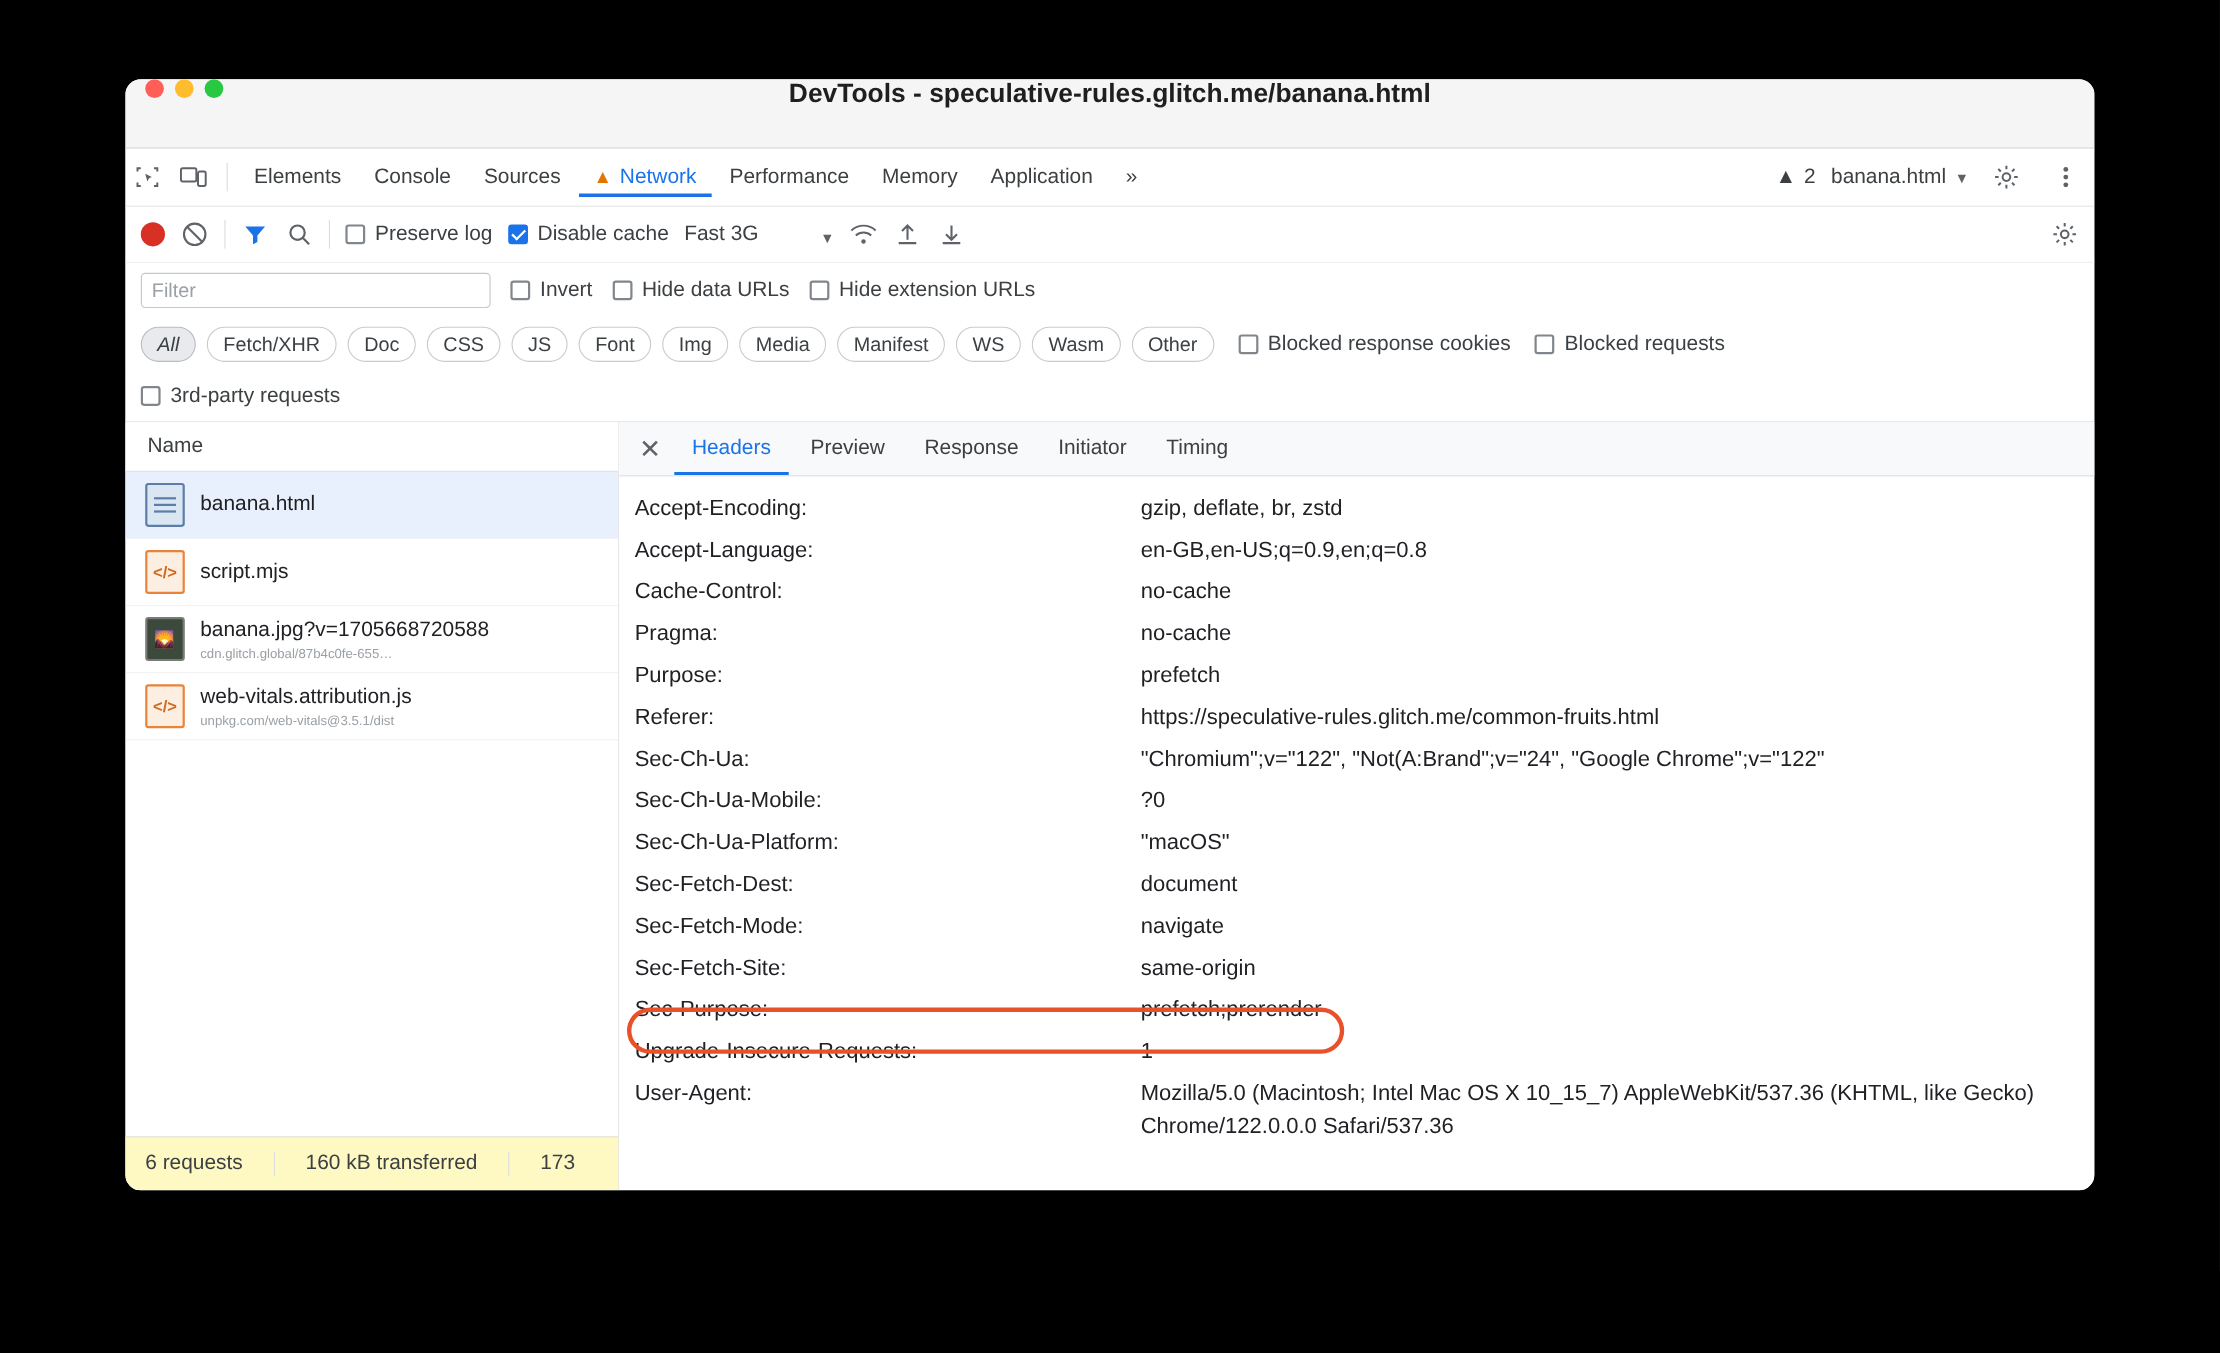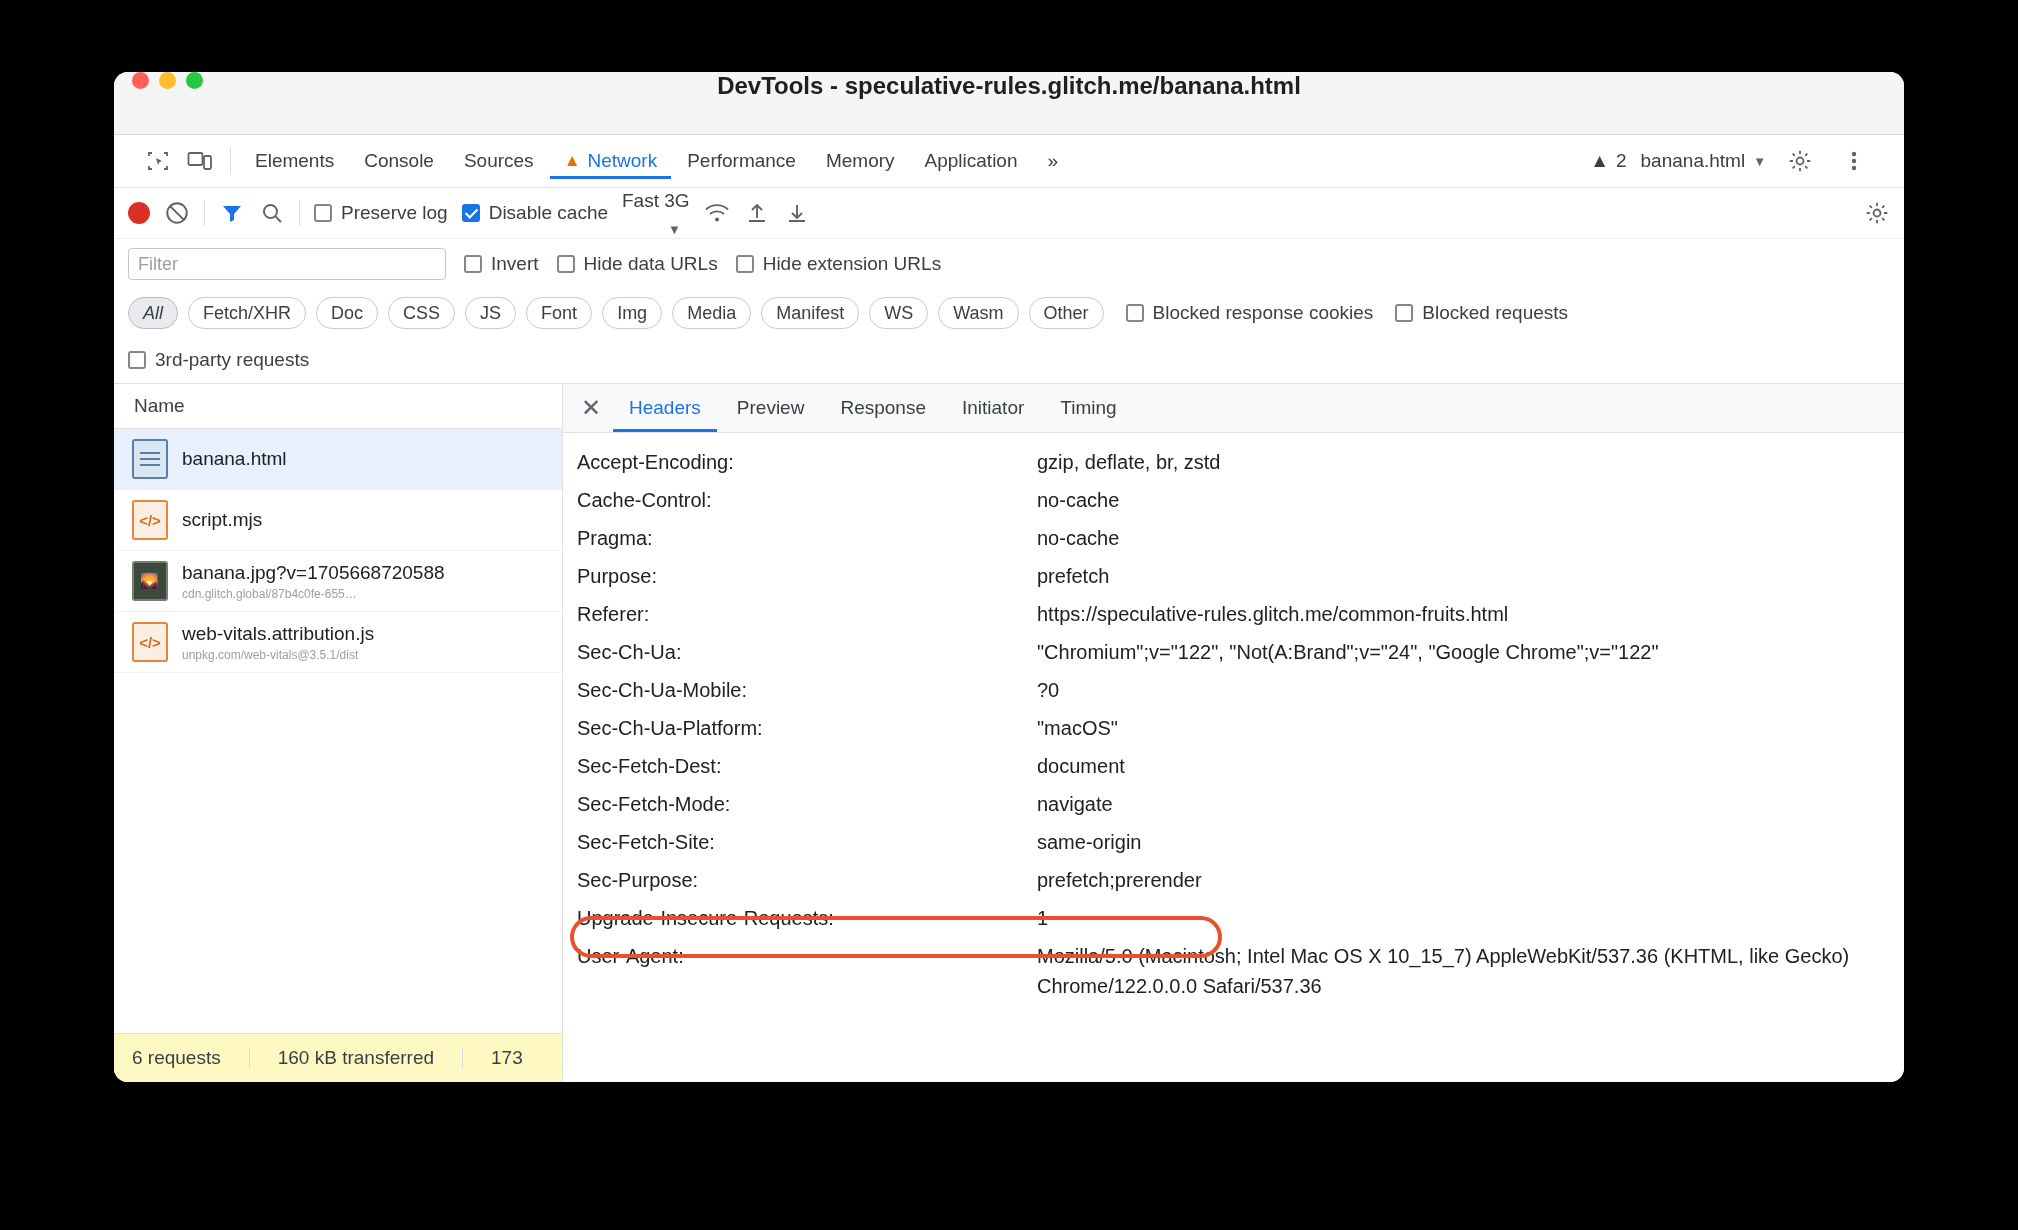--- a/index.html
+++ b/index.html
@@ -58,21 +58,21 @@
   }
 
   
   .devtools-tabs {
     height: 52px;
     min-height: 52px;
     background: #ffffff;
     border-bottom: 1px solid #e0e0e0;
     display: flex;
     align-items: center;
-    padding: 0 24px;
+    padding: 0 0;
     gap: 2px;
   }
   .tb-icon {
     width: 40px; height: 36px;
     display: flex; align-items: center; justify-content: center;
     color: #5f6368;
   }
   .tb-sep {
     width: 1px; height: 26px; background: #dadce0; margin: 0 8px;
   }
@@ -154,22 +154,22 @@
     border: solid #fff;
     border-width: 0 2px 2px 0;
     transform: rotate(45deg);
   }
   .chk-label {
     display: flex; align-items: center; gap: 9px;
     font-size: 19px; color: #3c4043;
     white-space: nowrap;
   }
   .throttle {
-    display: flex; align-items: flex-start; gap: 10px;
-    font-size: 19px; color: #3c4043; flex-direction: column;
+    display: flex; align-items: flex-end; gap: 10px;
+    font-size: 19px; color: #3c4043;
   }
   .throttle .caret2 { font-size: 13px; color: #5f6368; margin-left: 46px;}
   .net-toolbar .spacer { flex: 1; }
 
   
   .filter-row {
     height: 50px; min-height: 50px;
     display: flex; align-items: center;
     padding: 0 14px;
     gap: 18px;
@@ -678,20 +678,24 @@
             <span>Timing</span>
           </div>
       </div>
 
       <div class="headers-area">
         <div class="hrow">
           <div class="hname">Accept-Encoding:</div>
           <div class="hval">gzip, deflate, br, zstd</div>
         </div>
         <div class="hrow">
+          <div class="hname">Accept-Language:</div>
+          <div class="hval">en-GB,en-US;q=0.9,en;q=0.8</div>
+        </div>
+        <div class="hrow">
           <div class="hname">Cache-Control:</div>
           <div class="hval">no-cache</div>
         </div>
         <div class="hrow">
           <div class="hname">Pragma:</div>
           <div class="hval">no-cache</div>
         </div>
         <div class="hrow">
           <div class="hname">Purpose:</div>
           <div class="hval">prefetch</div>

